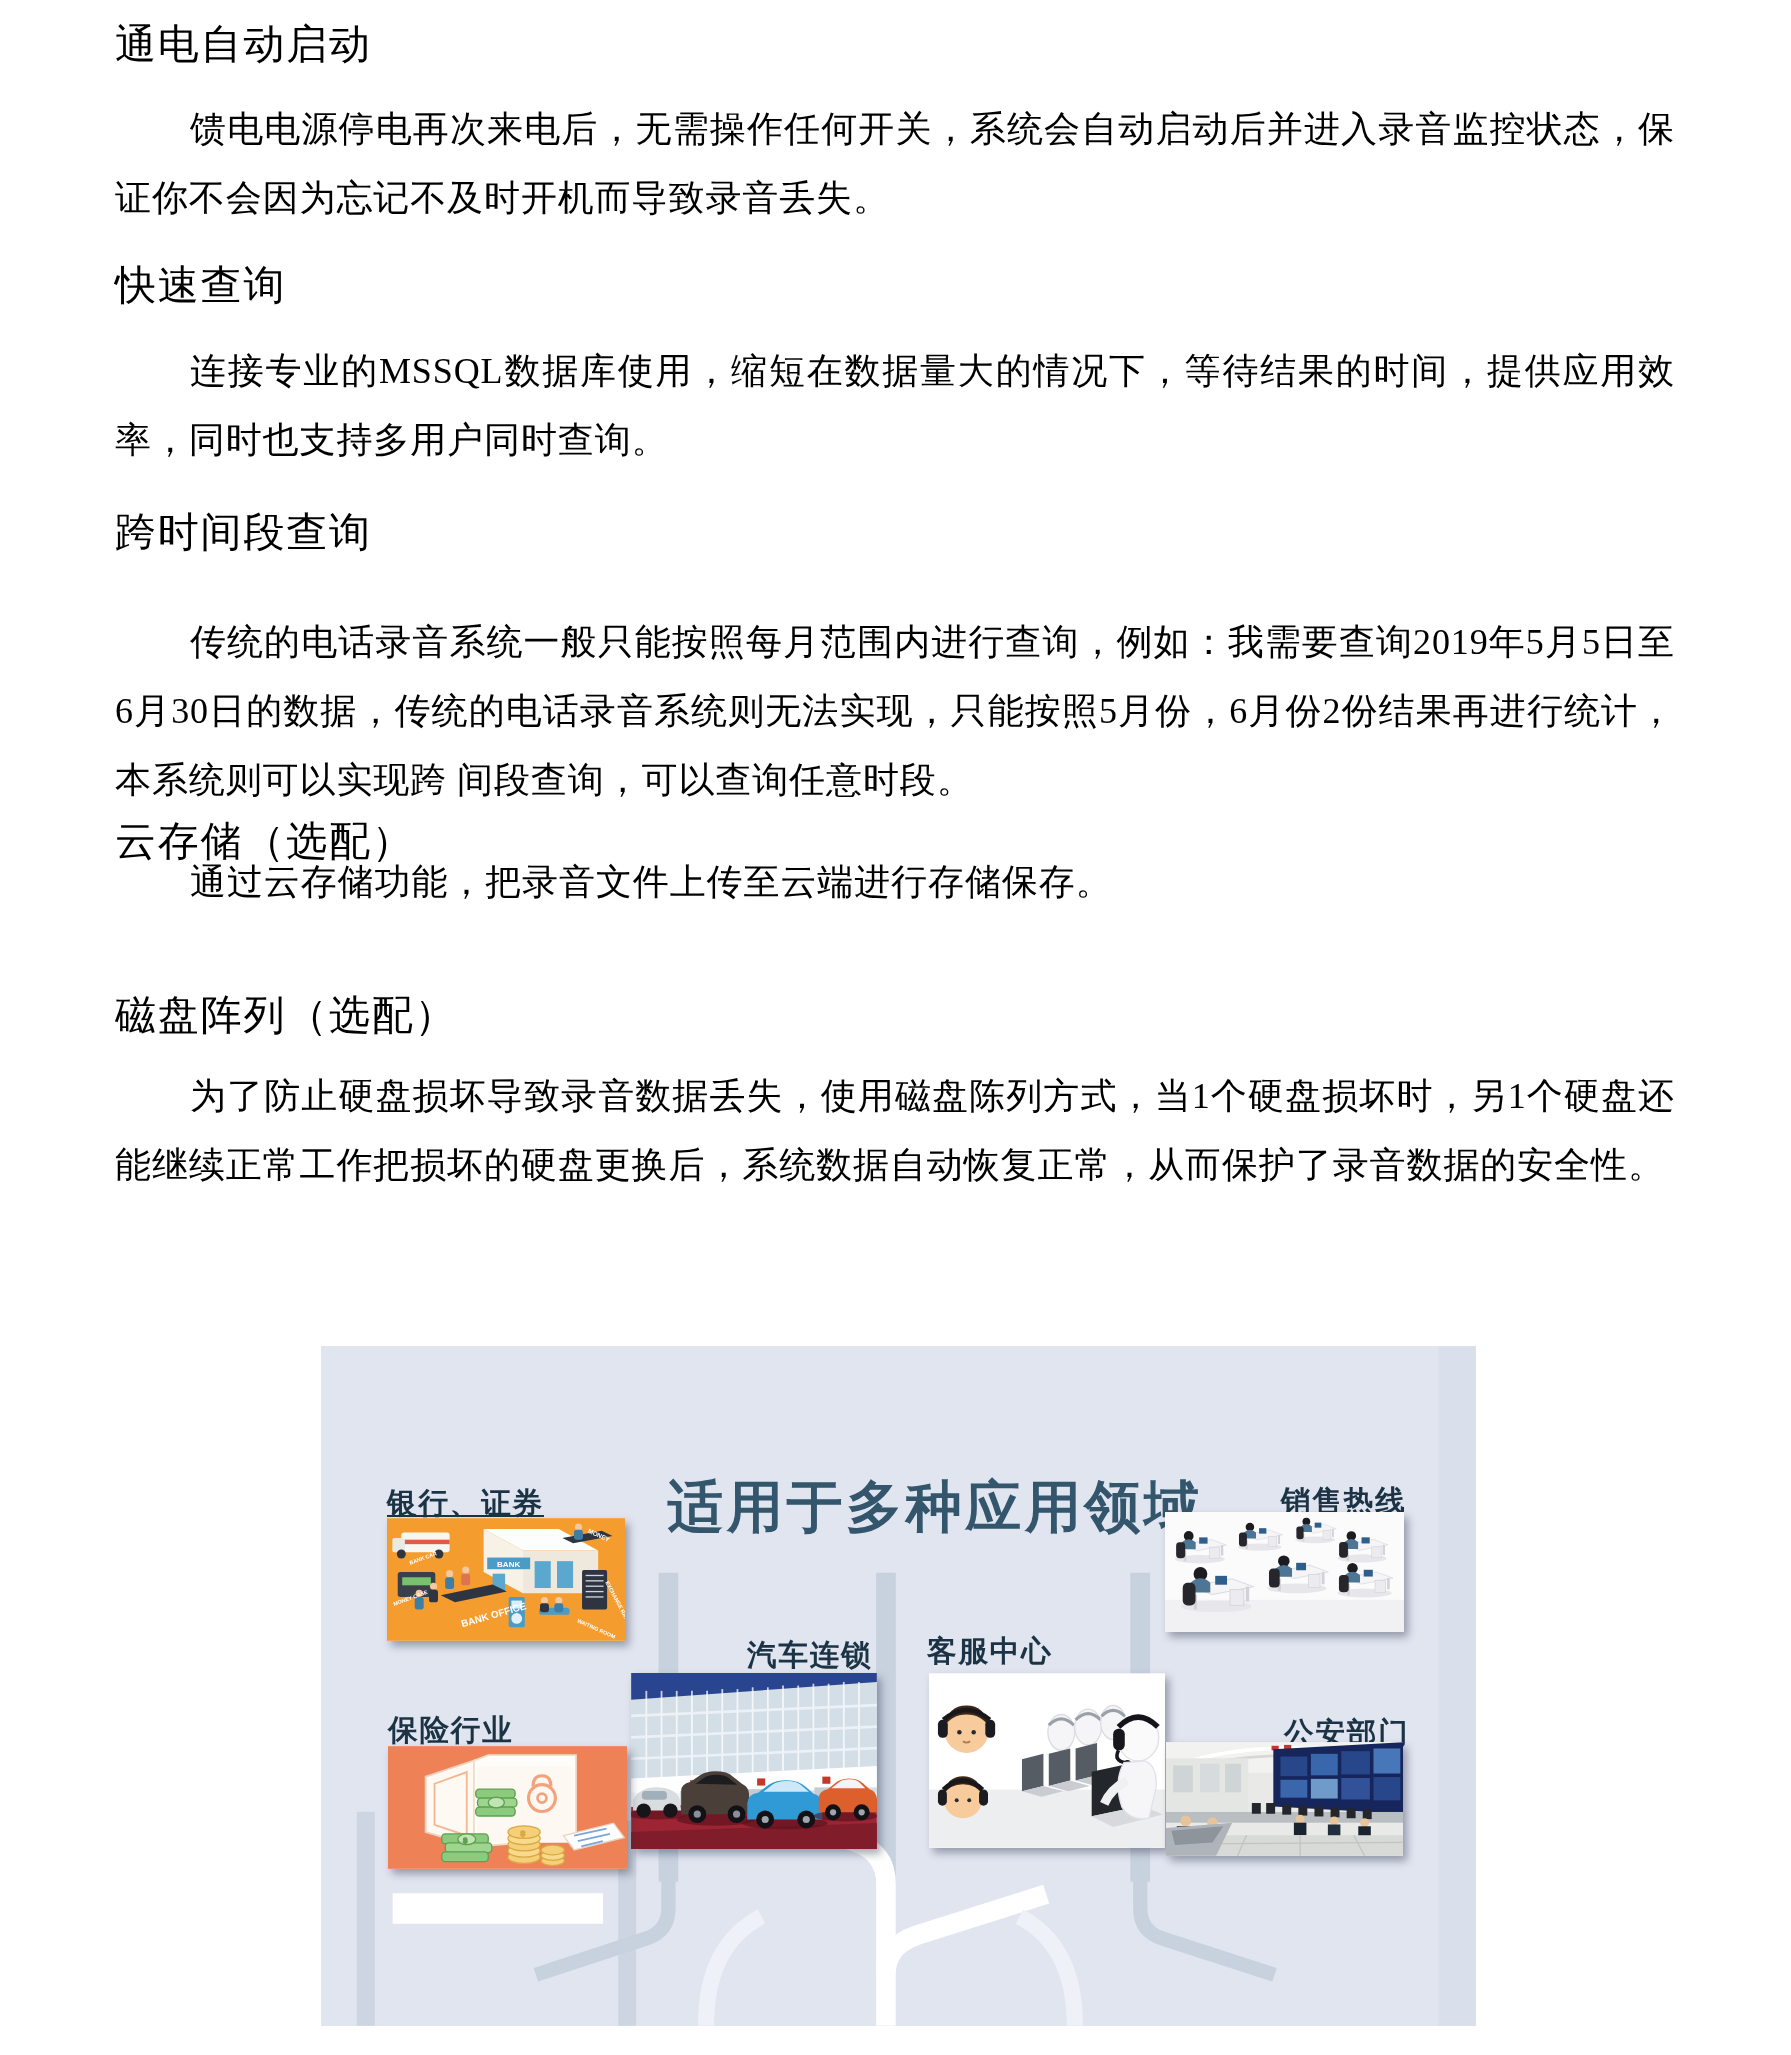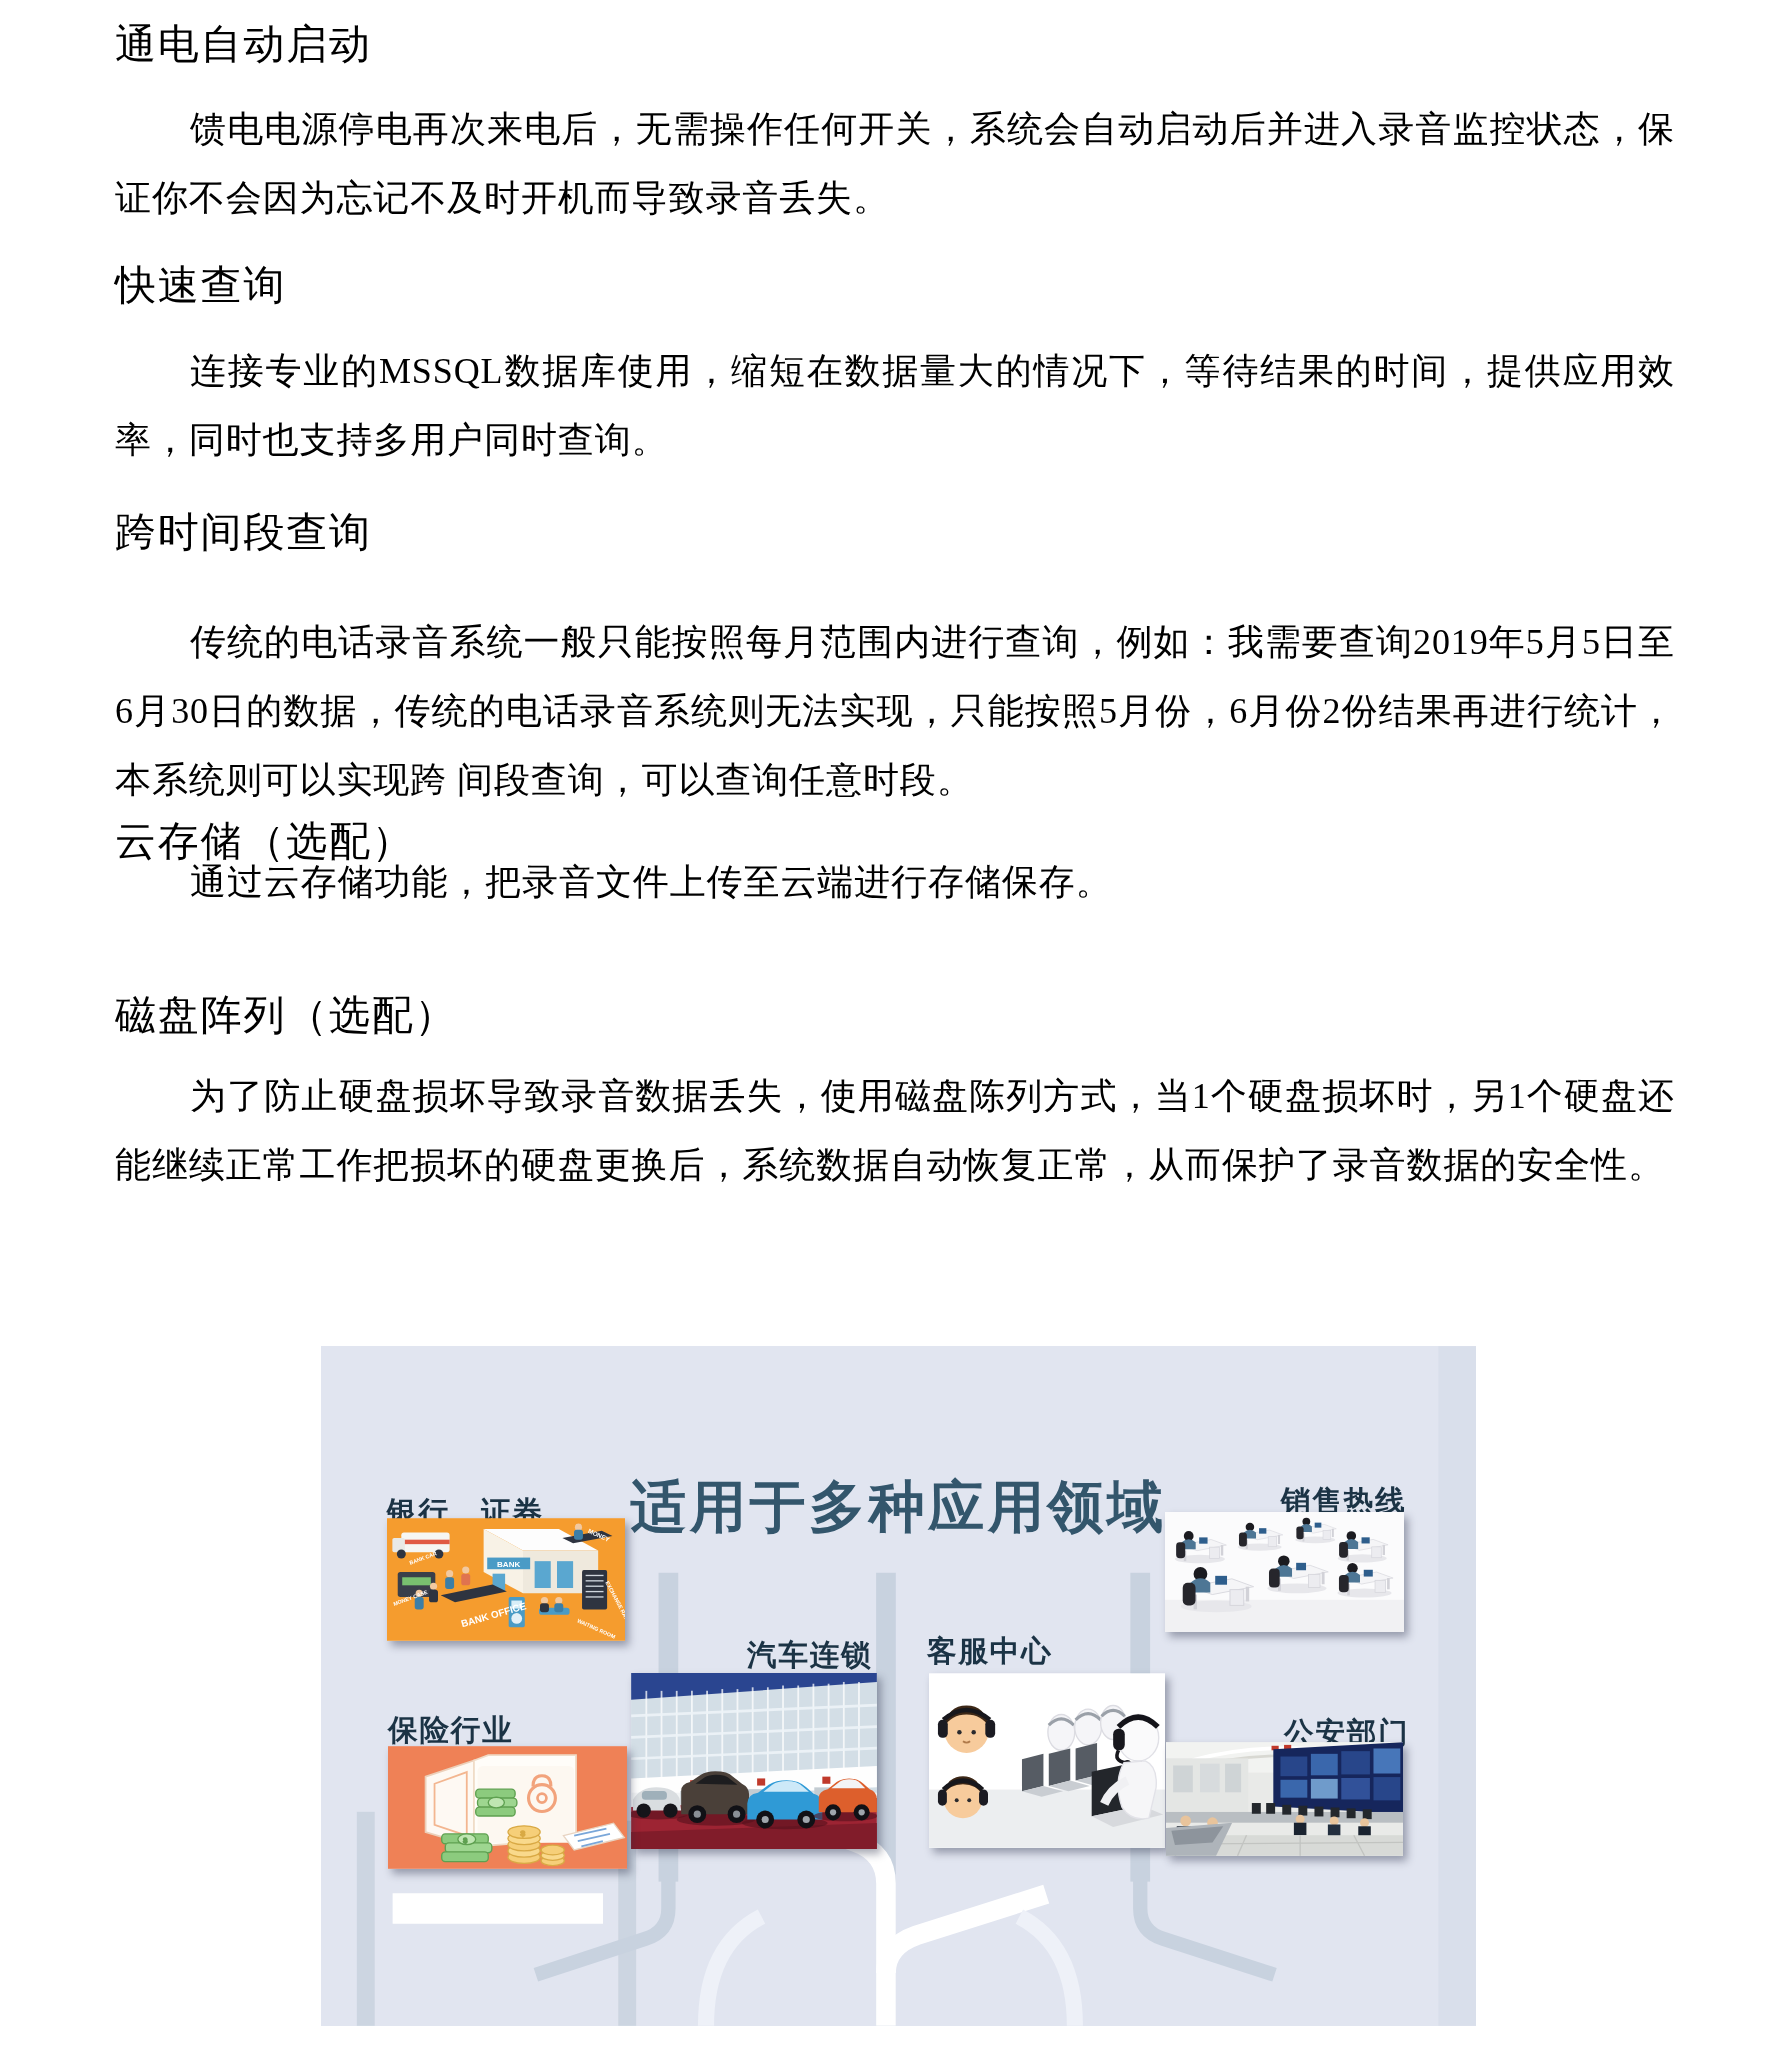--- a/index.html
+++ b/index.html
@@ -6,27 +6,27 @@
   body{width:1791px;height:2055px;position:relative;overflow:hidden;
        font-family:"Liberation Serif",serif;color:#000;}
   .doc-heading{position:absolute;left:115px;font-size:41px;font-weight:normal;
        line-height:1.1;letter-spacing:1.8px;white-space:nowrap;}
   .doc-para{position:absolute;left:115px;width:1560px;font-size:36px;line-height:69px;
        text-align:justify;text-indent:75px;letter-spacing:0.9px;}
   .panel{position:absolute;left:321px;top:1346px;width:1155px;height:680px;
        background:#e1e5f0;overflow:hidden;}
   .panel-title{position:absolute;top:124px;left:0;width:100%;text-align:center;
        font-family:"Liberation Sans",sans-serif;font-weight:bold;font-size:56px;
-       letter-spacing:3.6px;color:#33566c;}
+       letter-spacing:3.6px;color:#33566c;padding-left:37px;}
   .item-label{position:absolute;font-family:"Liberation Sans",sans-serif;font-weight:bold;
        font-size:29.6px;letter-spacing:1.8px;color:#1b3345;white-space:nowrap;}
   .panel-img{position:absolute;overflow:hidden;box-shadow:3.6px 5.4px 8px rgba(40,45,70,.4);}
   .panel-img svg{display:block;}
   .decor{position:absolute;left:0;top:0;}
-  .lab-bank{left:66px;top:146px;}      .img-bank{left:66px;top:172px;width:238px;height:123px;}
+  .lab-bank{left:66px;top:137px;text-decoration:underline;}      .img-bank{left:66px;top:172px;width:238px;height:123px;}
   .lab-sales{left:960px;top:135px;}   .img-sales{left:844px;top:166px;width:239px;height:120px;}
   .lab-car{left:426px;top:289px;}      .img-car{left:310px;top:327px;width:246px;height:176px;}
   .lab-service{left:606px;top:285px;}  .img-service{left:608px;top:327px;width:236px;height:175px;}
   .lab-insur{left:67px;top:364px;}     .img-insur{left:67px;top:400px;width:239px;height:123px;}
   .lab-police{left:963px;top:367px;}  .img-police{left:845px;top:396px;width:237px;height:114px;}
 </style>
 </head>
 <body>
 
 <div class="doc-heading" style="top:21.5px">通电自动启动</div>

